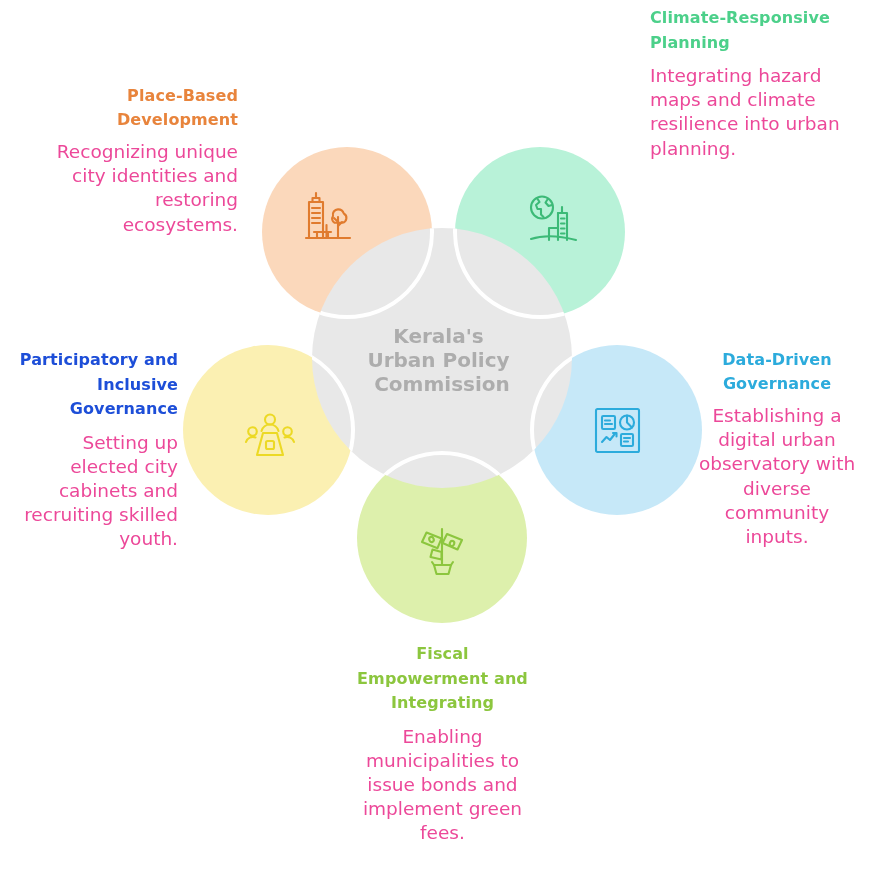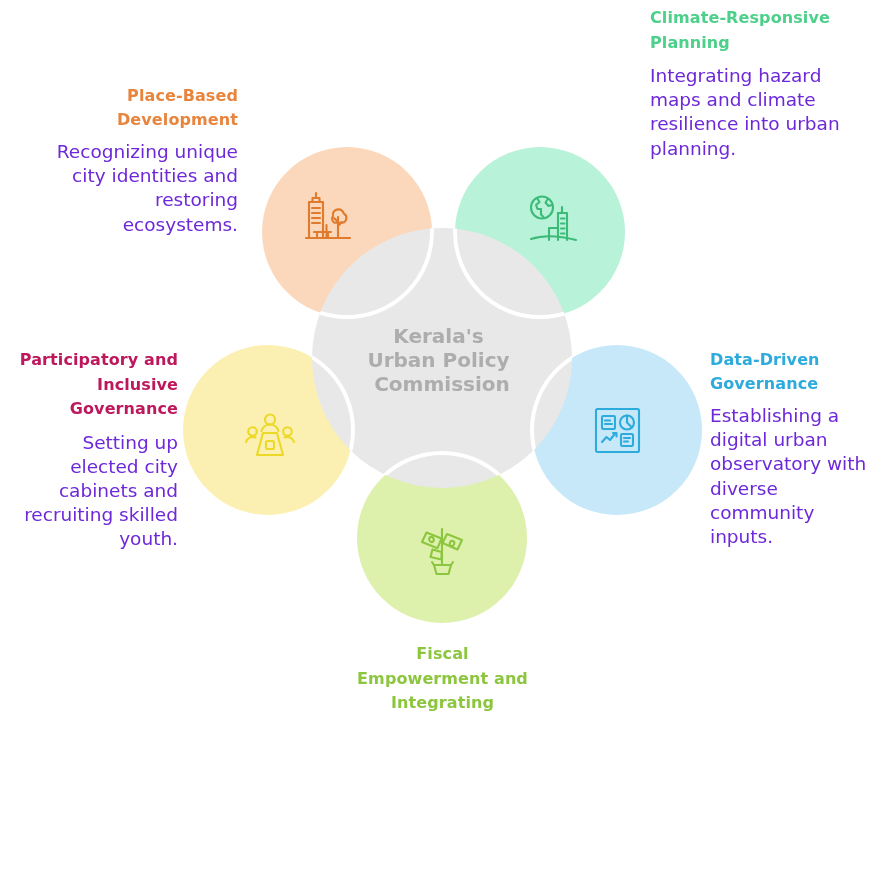--- a/index.html
+++ b/index.html
@@ -44,33 +44,33 @@
     font-size: 16px;
     line-height: 23.5px;
     letter-spacing: 0.1px;
     margin: 0 0 9px 0;
   }
   .block-desc {
     font-family: "DejaVu Sans", sans-serif;
     font-weight: normal;
     font-size: 18.5px;
     line-height: 24.2px;
-    color: #6d28d9;
+    color: #ec4899;
     margin: 0;
   }
 
   .align-right { text-align: right; }
   .align-left  { text-align: left;  }
   .align-center{ text-align: center;}
 
   
   #block-place-based      { left: 40px;  top: 54px;  width: 198px; margin-top: 30px; }
   #block-climate          { left: 650px; top: 6px;   width: 200px; }
   #block-participatory    { left: 18px;  top: 348px; width: 160px; }
-  #block-data-driven      { left: 710px; top: 348px; width: 170px; }
+  #block-data-driven      { left: 692px; top: 348px; width: 170px; text-align: center; }
   #block-fiscal           { left: 350px; top: 642px; width: 185px; }
 
   #block-climate .block-title { line-height: 24.5px; }
   #block-fiscal .block-title  { line-height: 24.5px; }
   #block-participatory .block-title { line-height: 24.5px; }
 </style>
 </head>
 <body>
 
 <div id="stage">
@@ -169,26 +169,27 @@
     <p class="block-title" style="color:#e8843c">Place-Based Development</p>
     <p class="block-desc">Recognizing unique city identities and restoring ecosystems.</p>
   </div>
 
   <div class="block align-left" id="block-climate">
     <p class="block-title" style="color:#4cd08a">Climate-Responsive Planning</p>
     <p class="block-desc">Integrating hazard maps and climate resilience into urban planning.</p>
   </div>
 
   <div class="block align-right" id="block-participatory">
-    <p class="block-title" style="color:#be185d">Participatory and Inclusive Governance</p>
+    <p class="block-title" style="color:#1d4ed8">Participatory and Inclusive Governance</p>
     <p class="block-desc">Setting up elected city cabinets and recruiting skilled youth.</p>
   </div>
 
   <div class="block align-left" id="block-data-driven">
     <p class="block-title" style="color:#2cabdc">Data-Driven Governance</p>
     <p class="block-desc">Establishing a digital urban observatory with diverse community inputs.</p>
   </div>
 
   <div class="block align-center" id="block-fiscal">
     <p class="block-title" style="color:#8cc63e">Fiscal Empowerment and Integrating</p>
+    <p class="block-desc">Enabling municipalities to issue bonds and implement green fees.</p>
   </div>
 
 </div>
 
 </body></html>

